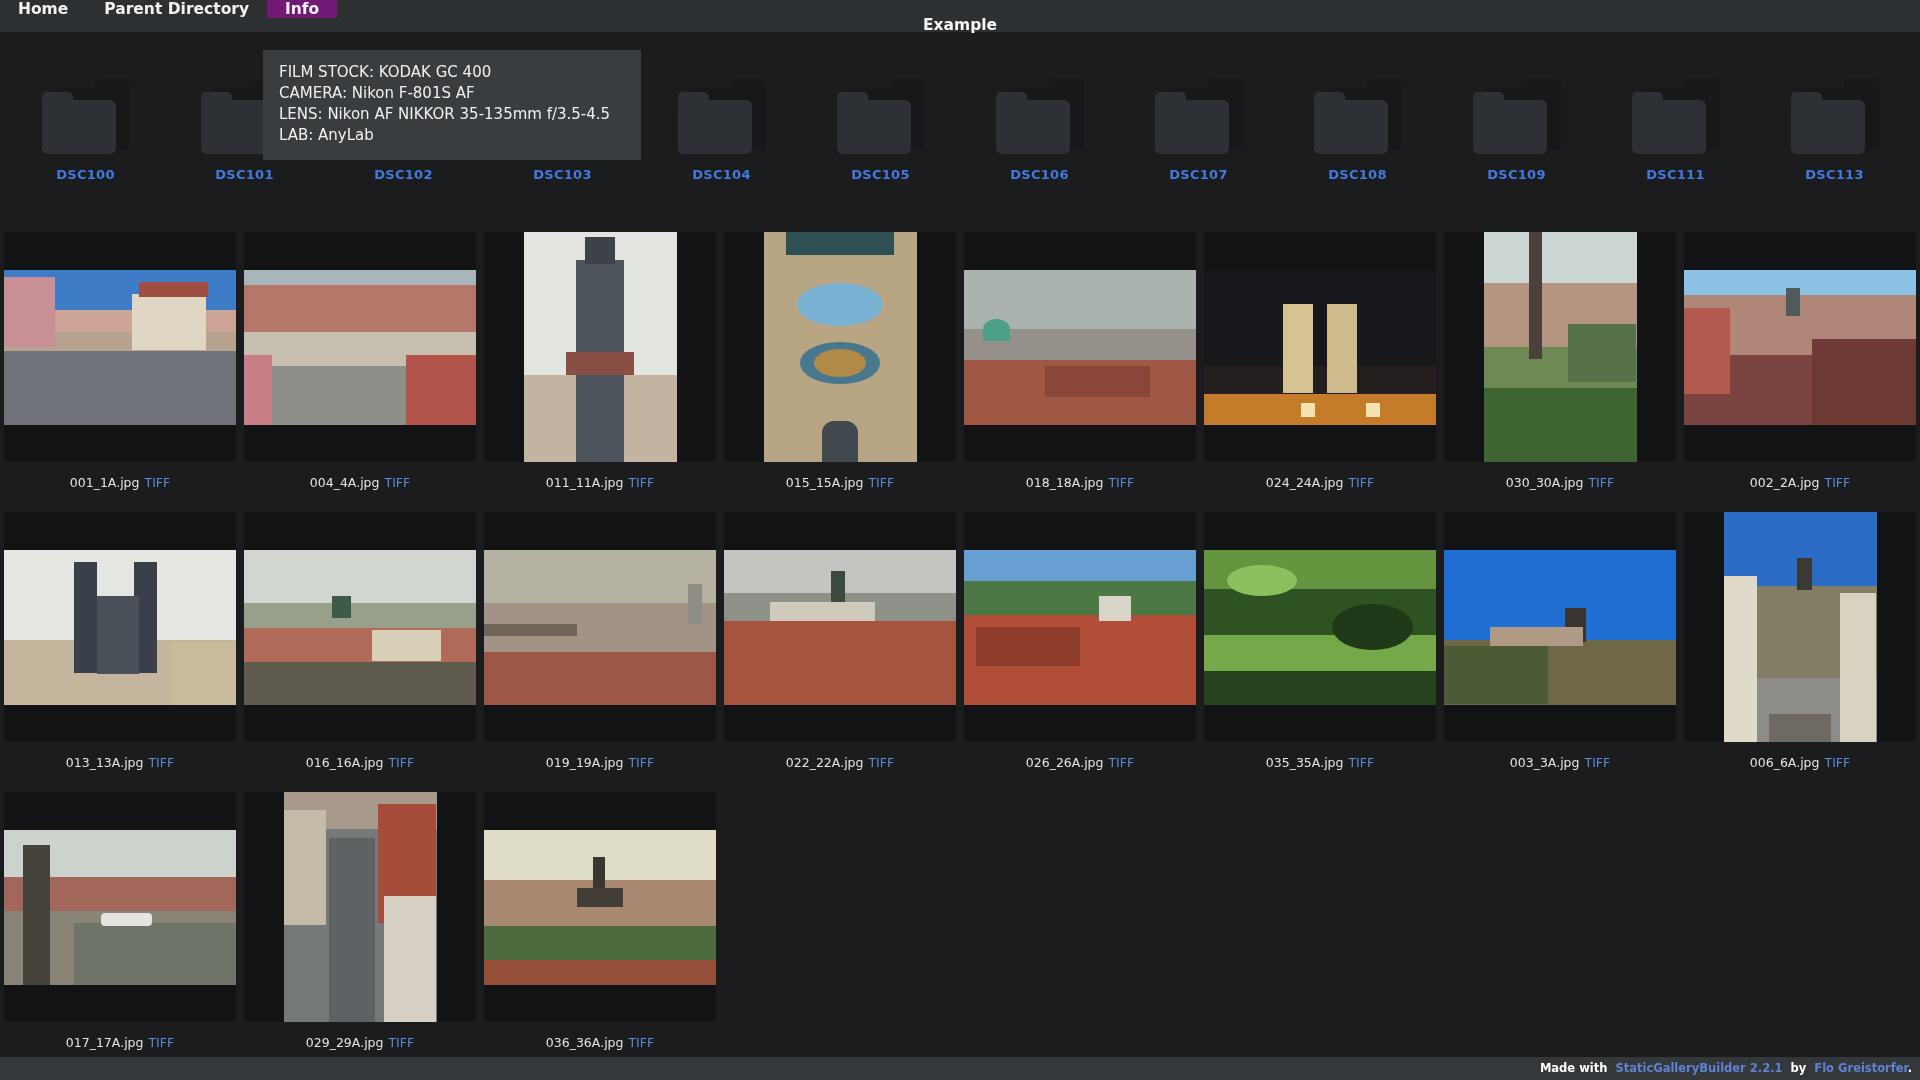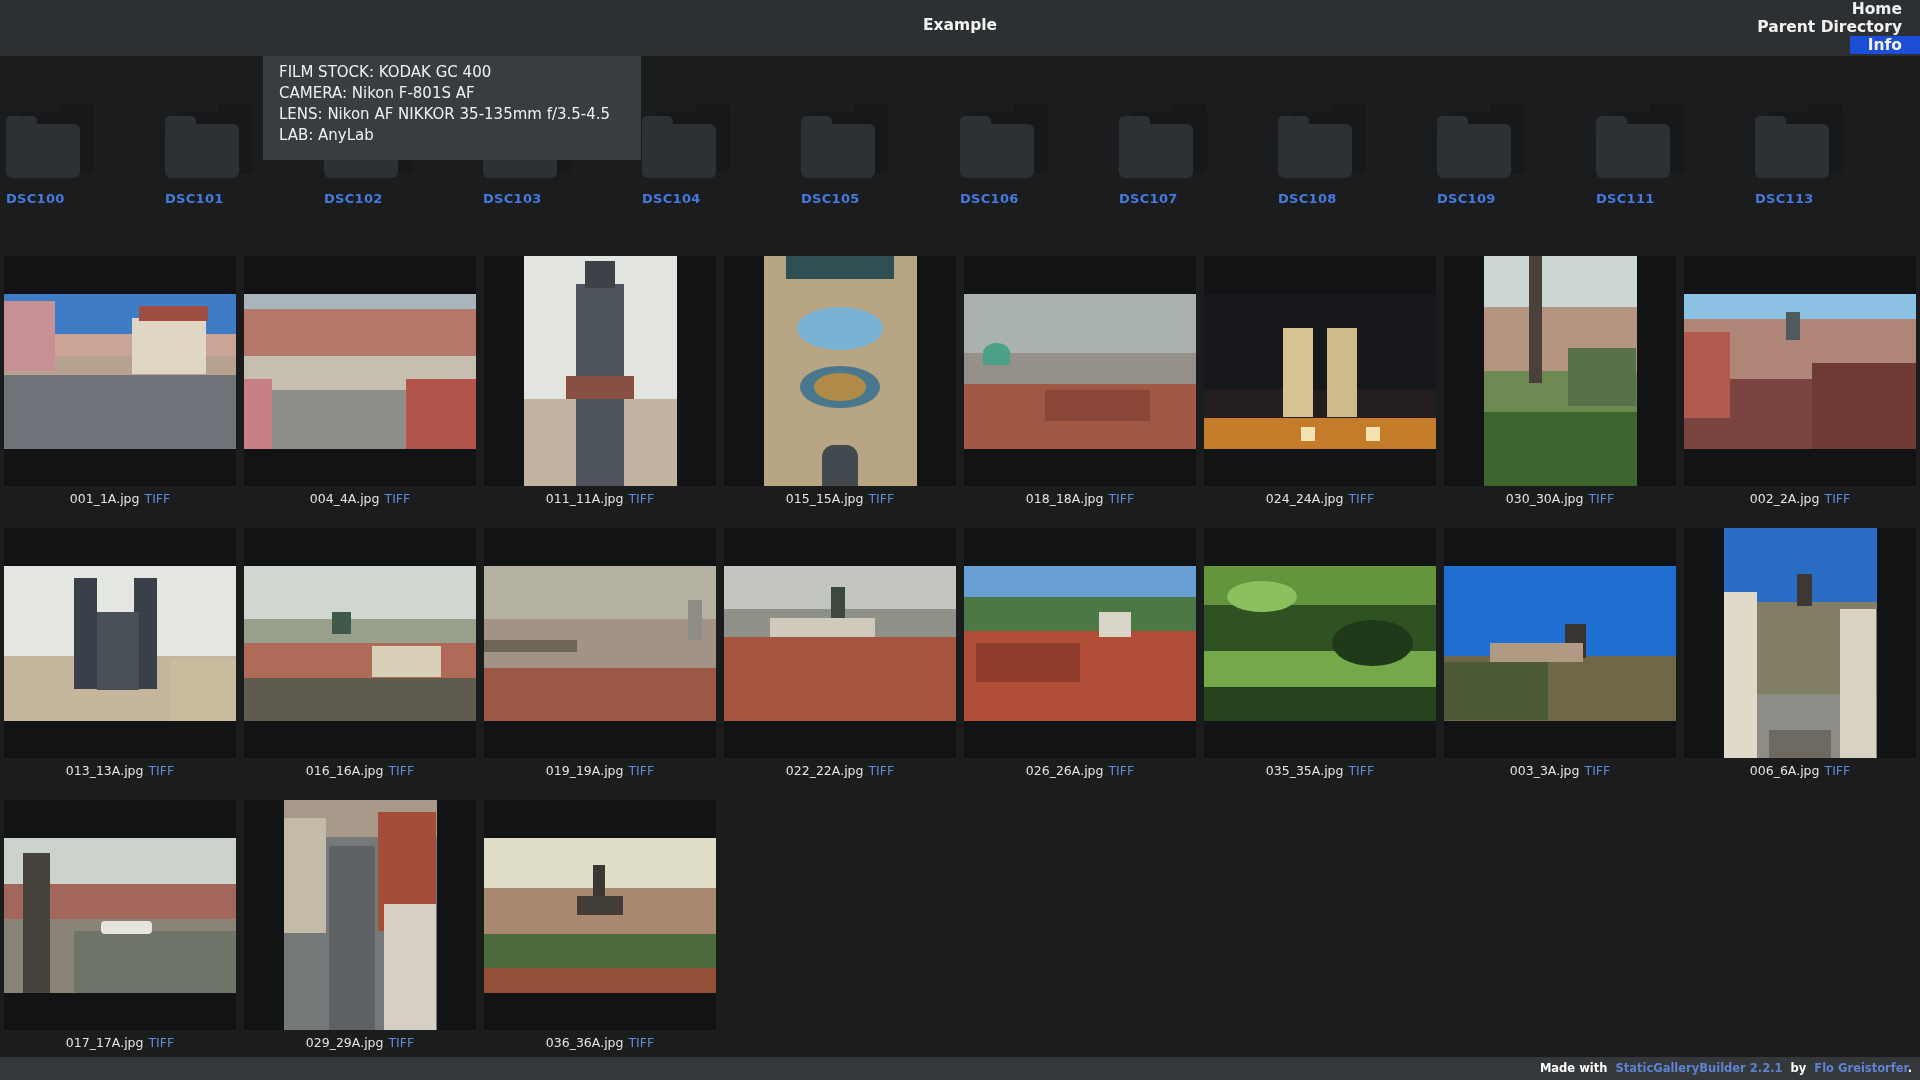--- a/index.html
+++ b/index.html
@@ -1,53 +1,53 @@
 <!DOCTYPE html>
 <html><head>
 <meta charset="utf-8">
 <style>
   * { margin:0; padding:0; box-sizing:border-box; }
   html,body { width:1920px; height:1080px; overflow:hidden; }
   body { background:#1a1c1e; font-family:"DejaVu Sans","Liberation Sans",sans-serif; }
 
   
-  .navbar { position:relative; height:56px; background:#2d3032; display:flex; align-items:flex-end; z-index:6;flex-direction:column; }
+  .navbar { position:relative; height:32px; background:#2d3032; display:flex; align-items:flex-start; z-index:6; }
   .nav-item { display:flex; align-items:center; padding:0 18px; font-size:15.5px; font-weight:bold;
               color:#f2f2f2; cursor:pointer; }
-  .nav-item.active { background:#1d4ed8; }
+  .nav-item.active { background:#701a75; }
   .nav-title { position:absolute; left:50%; top:0; transform:translateX(-50%); line-height:50px;
                font-size:15.5px; font-weight:bold; color:#f5f5f5; }
 
   
   .info-panel { position:absolute; left:263px; top:50px; width:378px; background:#3a3d40;
                 padding:12px 16px 14px; z-index:5; }
   .info-panel div { font-size:15px; line-height:21px; color:#f0f0f0; white-space:nowrap; }
 
   
   .folders { display:flex; padding:12px 6px 0; }
-  .folder-item { flex:1; display:flex; flex-direction:column; padding-top:34px; cursor:pointer; }
+  .folder-item { flex:1; display:flex; flex-direction:column; align-items:center; padding-top:34px; cursor:pointer; }
   .folder-icon { position:relative; width:88px; height:76px; }
   .f-back  { position:absolute; left:12px; right:0; top:10px; bottom:4px; background:#17181a; border-radius:6px; }
   .f-back::before { content:""; position:absolute; top:-9px; right:0; width:46%; height:16px;
                     background:#17181a; border-radius:6px 6px 0 0; }
   .f-front { position:absolute; left:0; right:14px; top:22px; bottom:0; background:#2d3034; border-radius:6px; }
   .f-front::before { content:""; position:absolute; top:-8px; left:0; width:42%; height:11px;
                      background:#2d3034; border-radius:5px 5px 0 0; }
   .folder-label { margin-top:13px; font-size:13px; font-weight:bold; color:#447ae0; letter-spacing:.3px; }
 
   
   .grid { display:grid; grid-template-columns:repeat(8,1fr); column-gap:8px; row-gap:22px;
           padding:0 4px; margin-top:50px; }
   .cell { display:flex; flex-direction:column; }
   .panel { height:230px; background:#121314; display:flex; align-items:center; justify-content:center; }
   .photo { position:relative; overflow:hidden; cursor:pointer; }
   .photo.landscape { width:100%; height:155px; }
   .photo.portrait  { width:153px; height:230px; }
   .shape { position:absolute; }
-  .caption { margin-top:5px; text-align:center; font-size:12.5px; color:#e4e4e4; line-height:15px; }
+  .caption { margin-top:13px; text-align:center; font-size:12.5px; color:#e4e4e4; line-height:15px; }
   .caption .tiff { color:#5e8cd8; margin-left:5px; cursor:pointer; }
 
   
   .footer { position:fixed; left:0; right:0; bottom:0; height:23px; background:#35383a;
             text-align:right; padding-right:8px; font-size:11.5px; font-weight:bold;
             line-height:23px; color:#ffffff; z-index:7; }
   .footer .flink { color:#5e83d2; cursor:pointer; }
   .footer span { margin-left:4px; }
 </style>
 </head>

